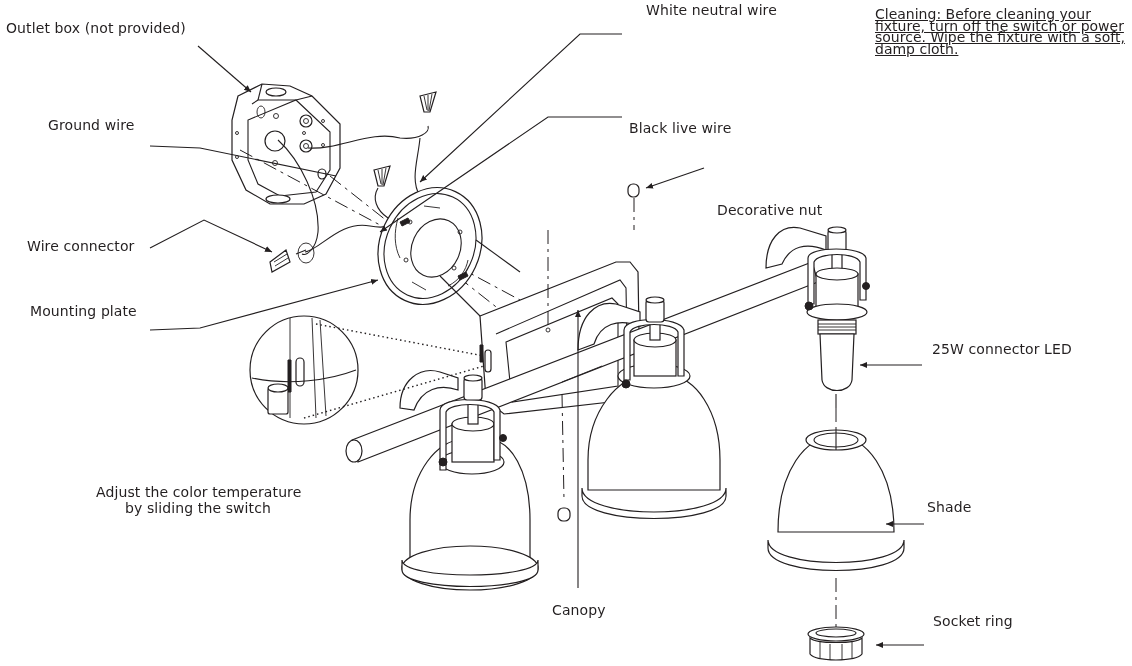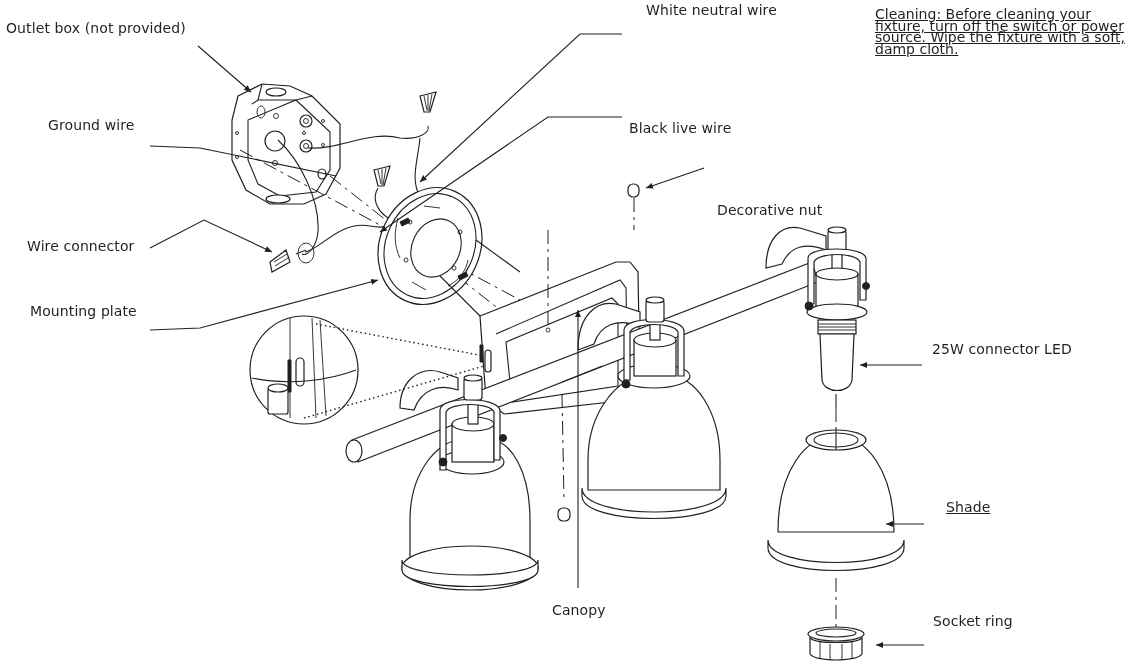--- a/index.html
+++ b/index.html
@@ -200,18 +200,20 @@
 </svg>
 
 <div class="label" style="left:6px; top:20px;text-align:right;">Outlet box (not provided)</div>
 <div class="label" style="left:48px; top:117px;">Ground wire</div>
 <div class="label" style="left:27px; top:238px;">Wire connector</div>
 <div class="label" style="left:30px; top:303px;">Mounting plate</div>
 <div class="label" style="left:629px; top:2px;margin-left:17px;">White neutral wire</div>
 <div class="label" style="left:629px; top:85px;margin-top:35px;">Black live wire</div>
 <div class="label" style="left:717px; top:154px;margin-top:48px;">Decorative nut</div>
 <div class="label" style="left:932px; top:341px;">25W connector LED</div>
-<div class="label" style="left:946px; top:499px;text-decoration:underline;">Shade</div>
+<div class="label" style="left:927px; top:499px;">Shade</div>
 <div class="label" style="left:933px; top:613px;">Socket ring</div>
 <div class="label" style="left:552px; top:602px;">Canopy</div>
 <div class="label center" style="left:96px; top:484px; width:204px; line-height:16px;">
+  <div>Adjust the color temperature</div>
+  <div>by sliding the switch</div>
 </div>
 <div class="note">Cleaning: Before cleaning your fixture, turn off the switch or power source. Wipe the fixture with a soft, damp cloth.</div>
 
 </body></html>

